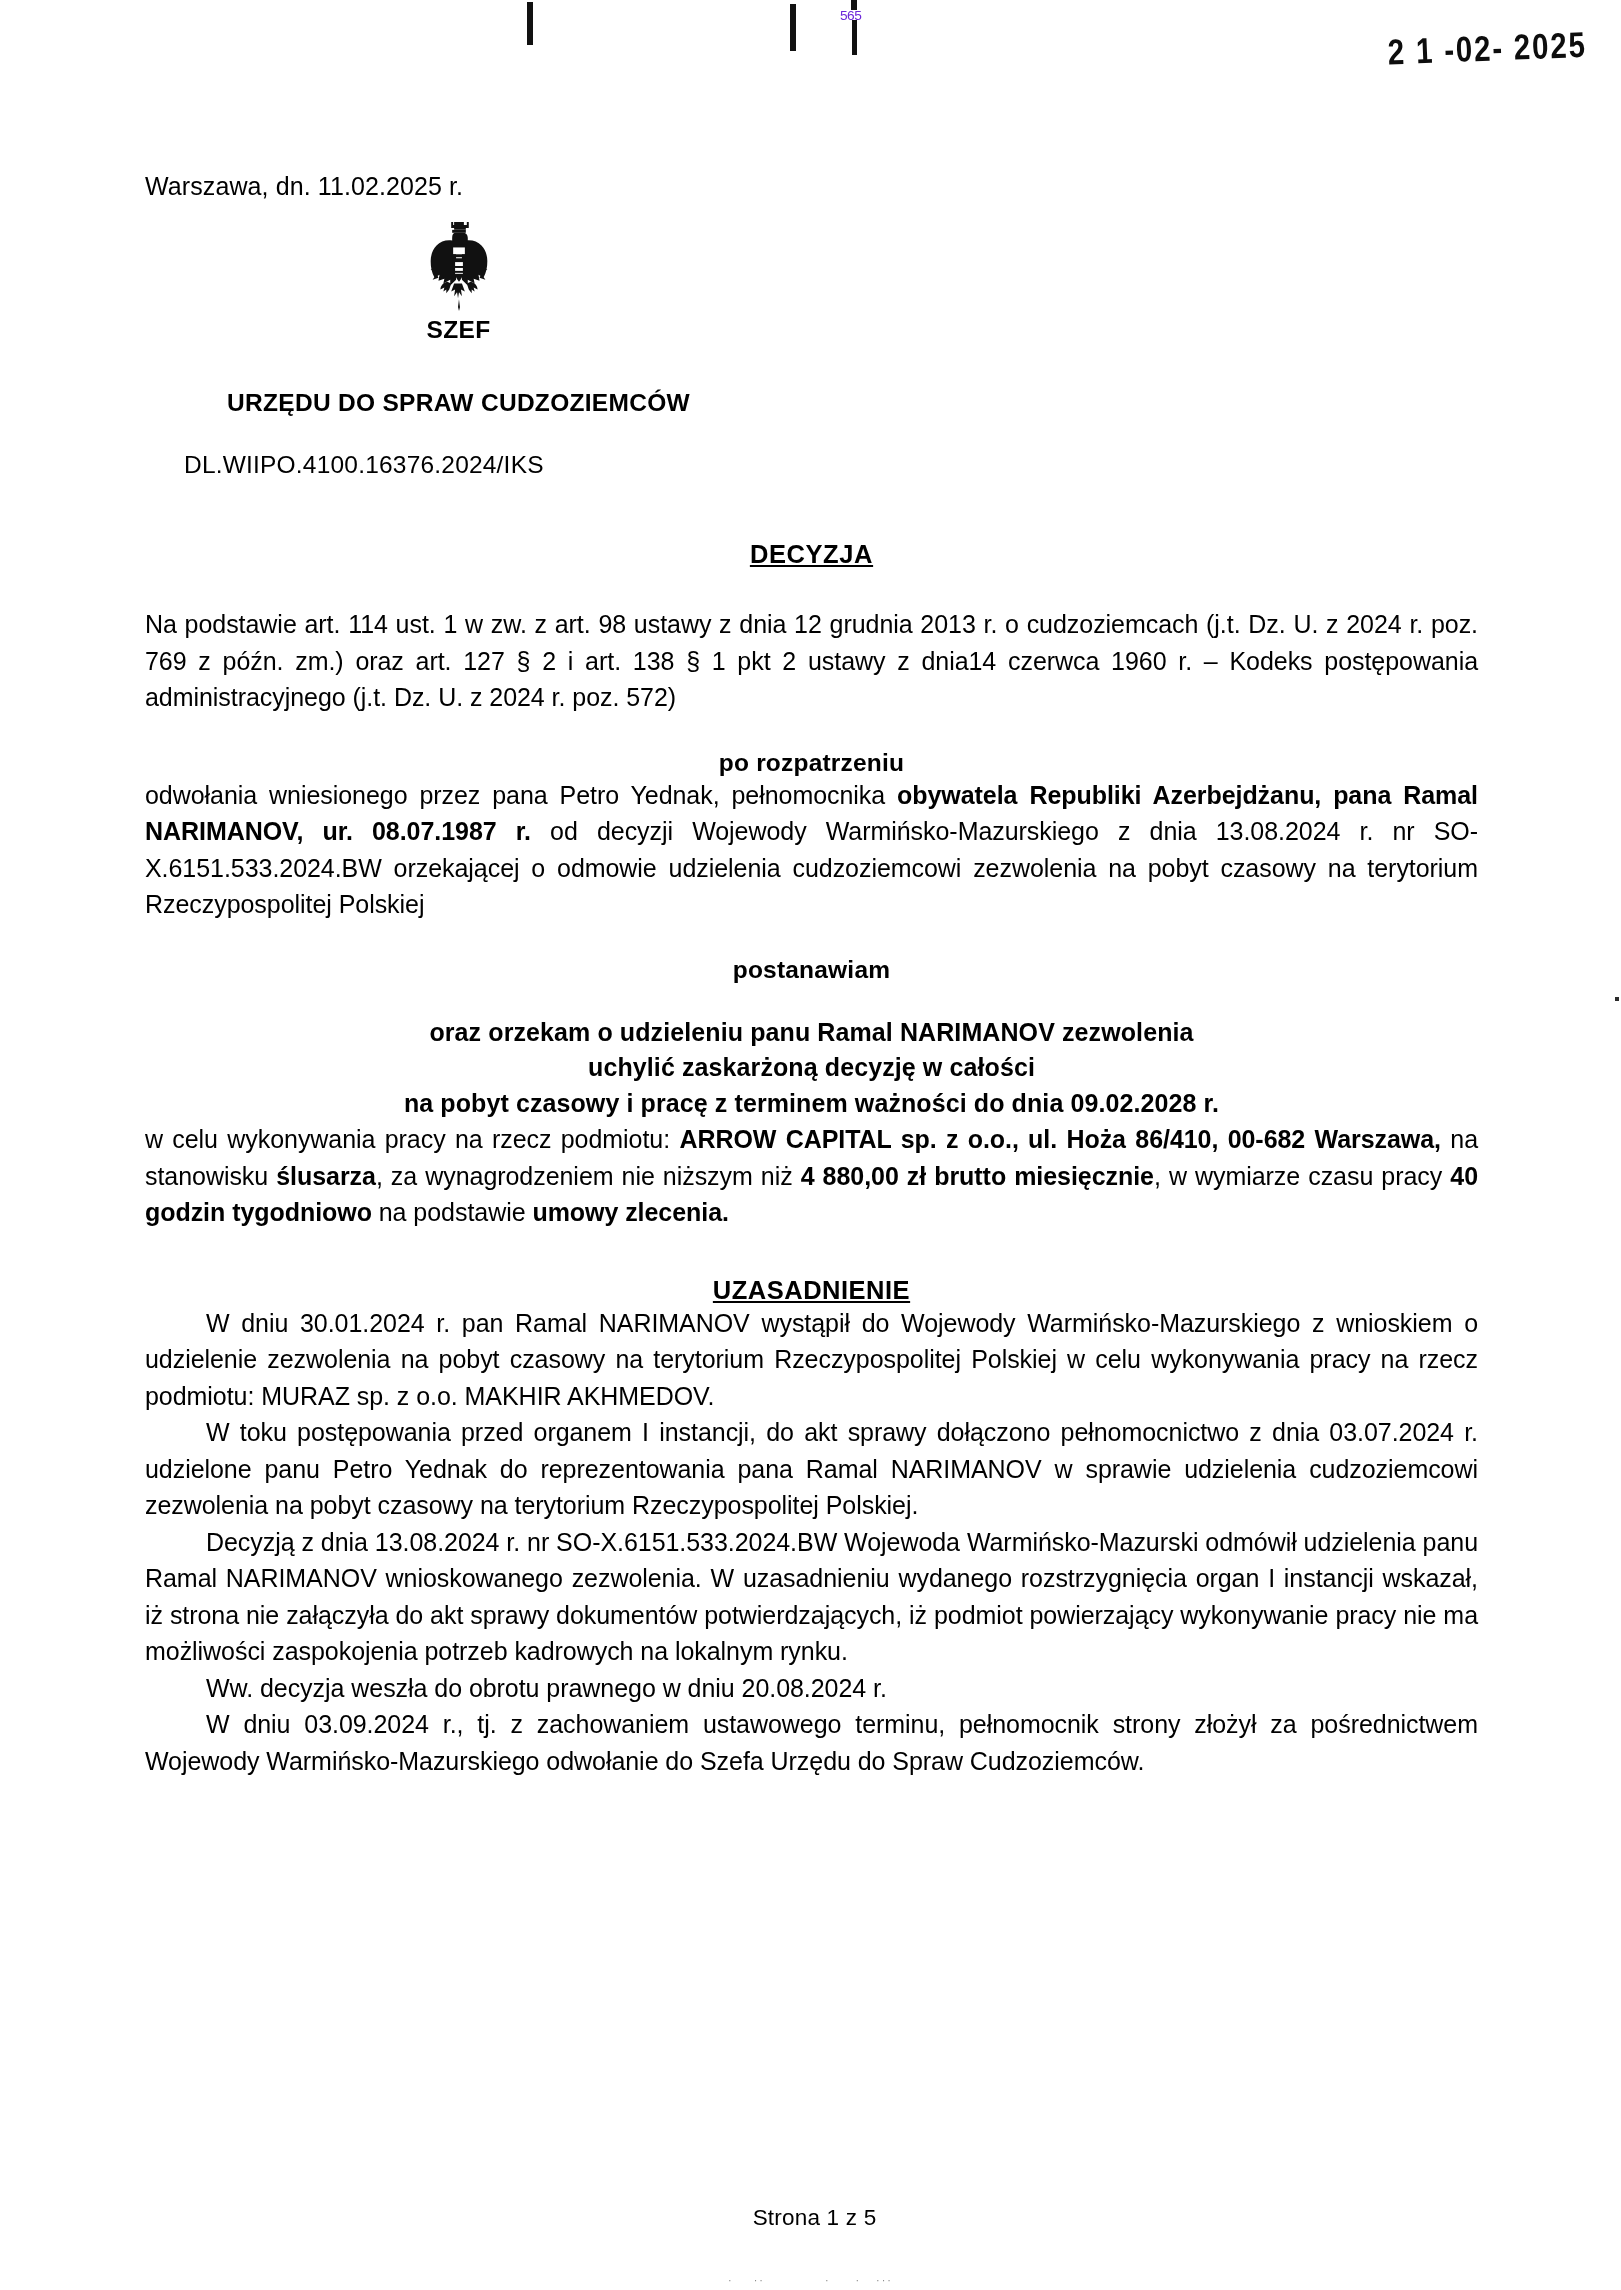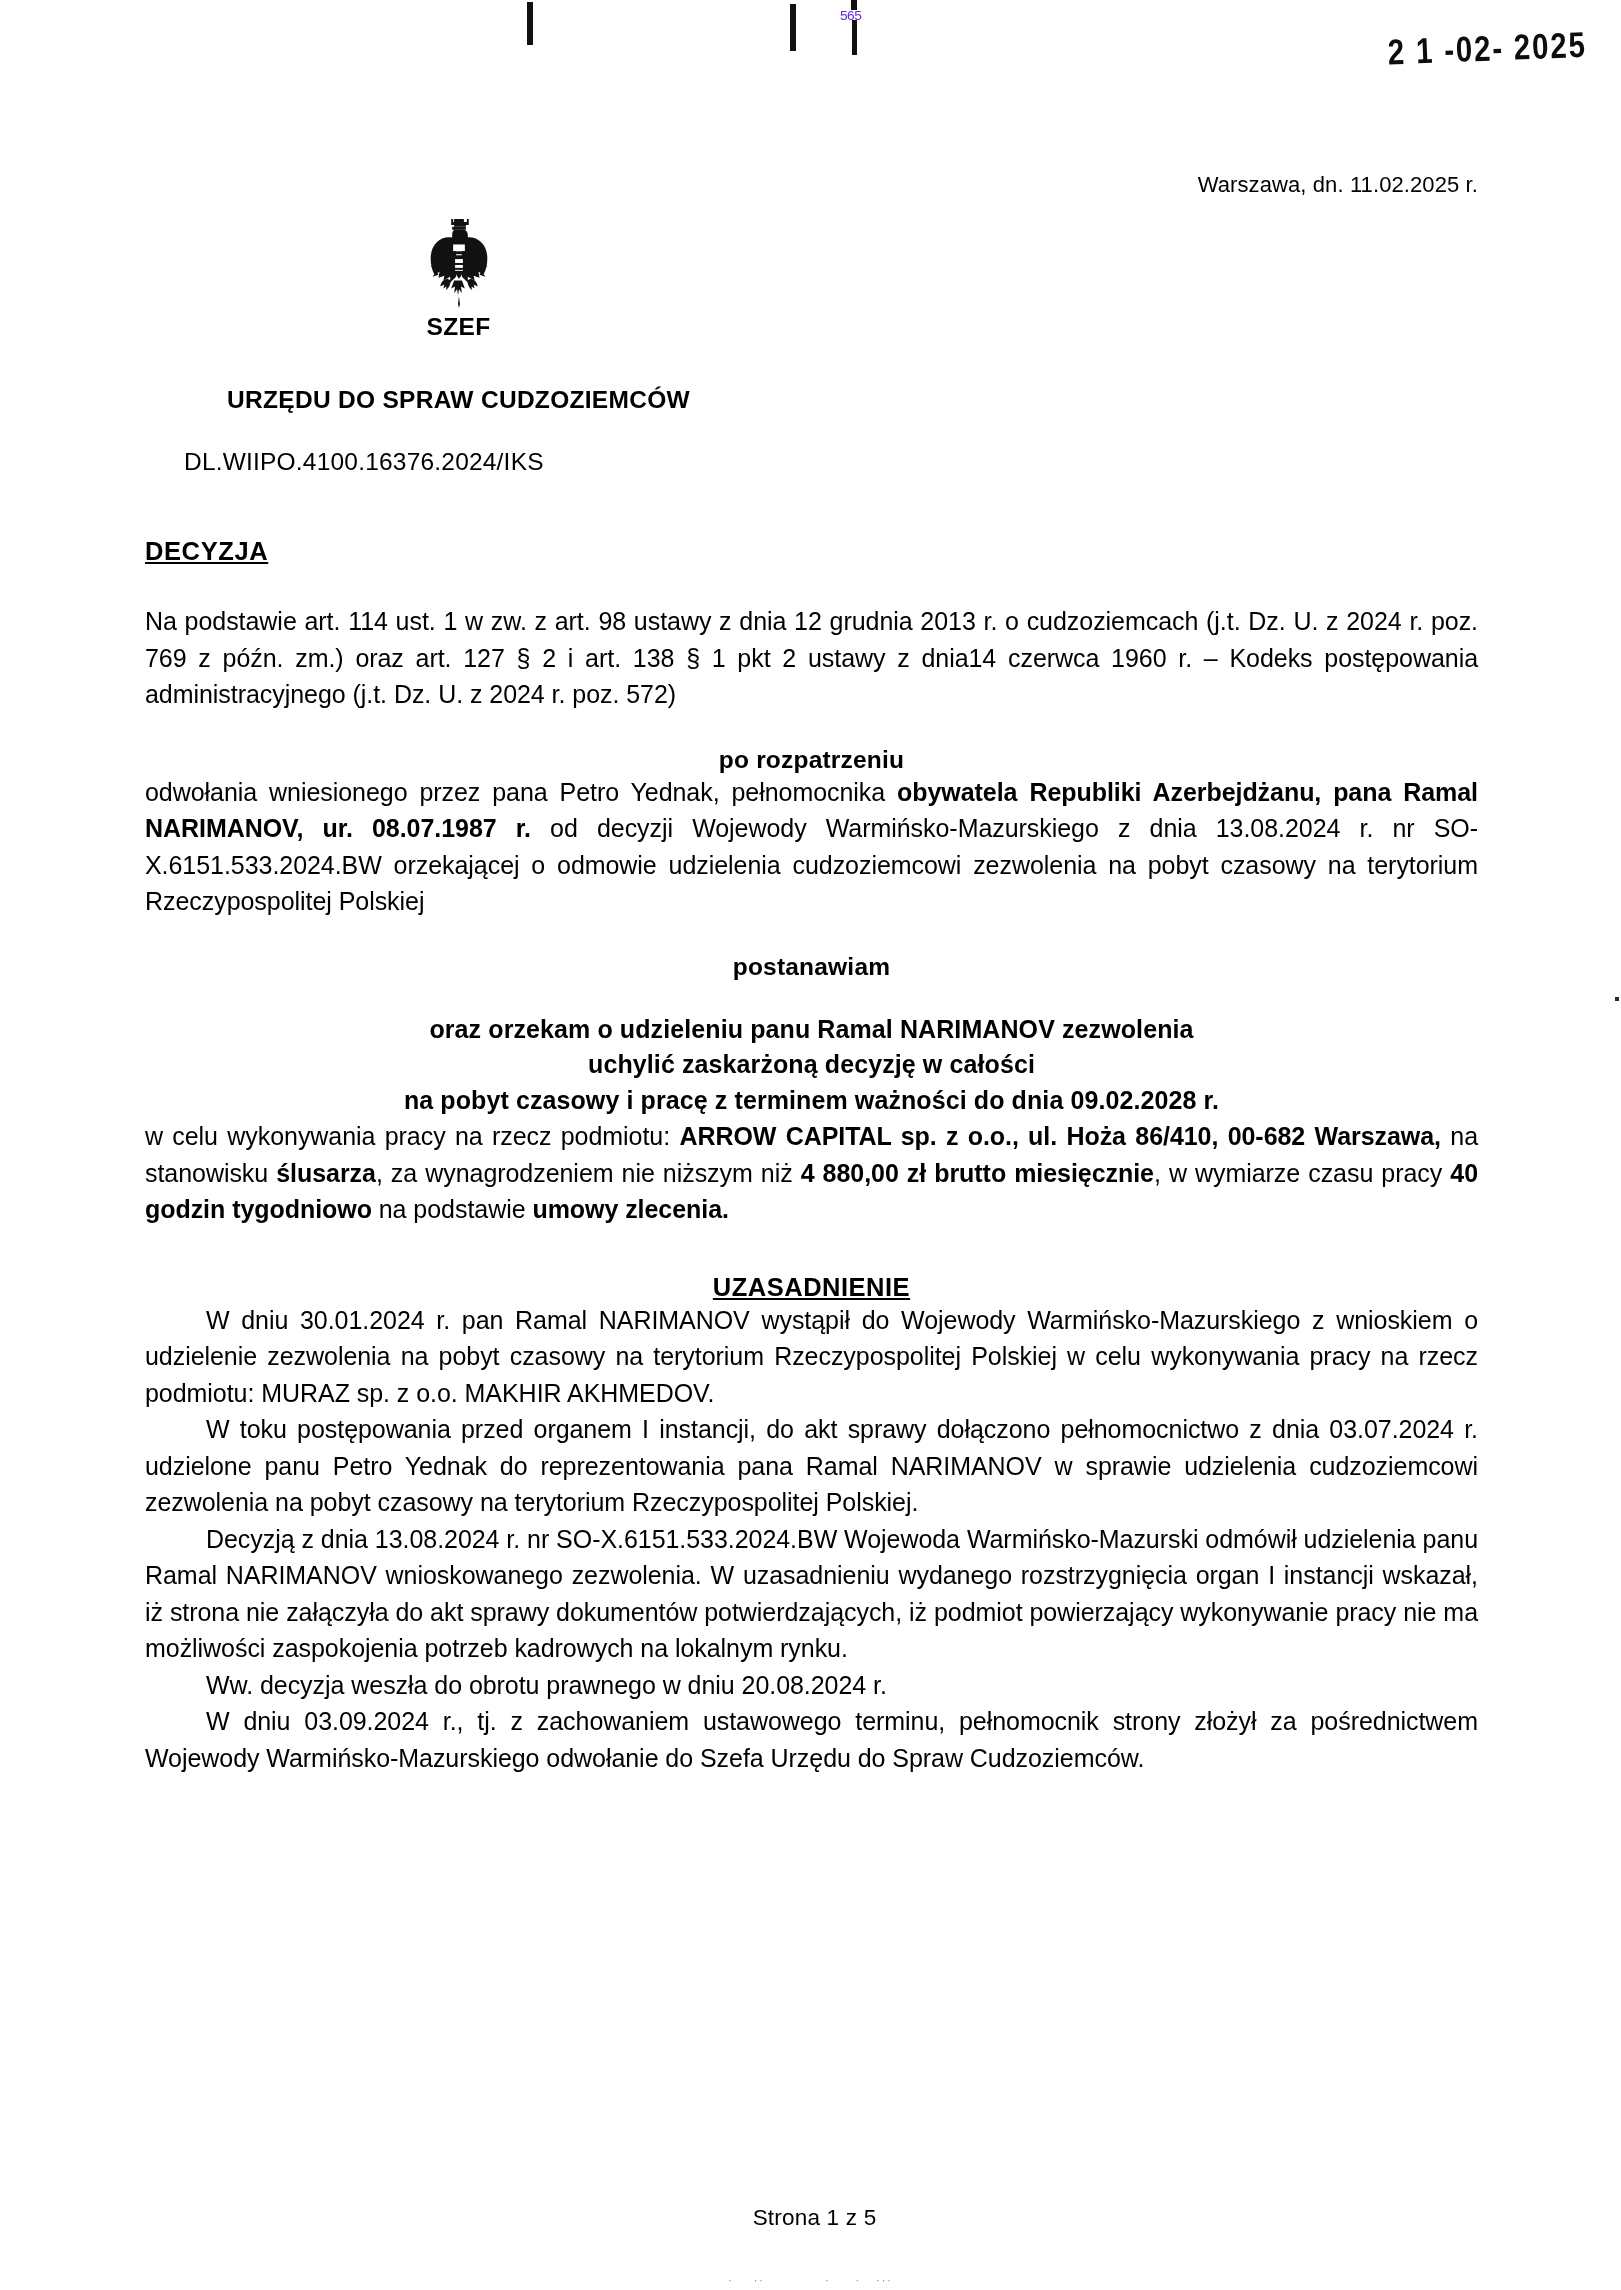--- a/index.html
+++ b/index.html
@@ -58,22 +58,22 @@
 
   
   .content {
     position: absolute;
     left: 145px;
     top: 0;
     width: 1333px;
   }
 
   .place-date {
-    text-align: right;
-    font-size: 22px;
+    text-align: left;
+    font-size: 25px;
     margin-top: 172px;
     letter-spacing: 0.1px;
   }
 
   .emblem-block {
     text-align: center;
     margin-top: 17.6px;
     width: 627px;
   }
   .emblem {
@@ -97,21 +97,21 @@
   }
 
   .case-number {
     margin-top: 33px;
     margin-left: 39px;
     font-size: 24.5px;
     letter-spacing: 0.2px;
   }
 
   .doc-title {
-    text-align: left;
+    text-align: center;
     font-size: 25.5px;
     font-weight: bold;
     text-decoration: underline;
     letter-spacing: 0.6px;
     margin-top: 61px;
   }
 
   p.body-text {
     font-size: 25px;
     line-height: 1.46;

